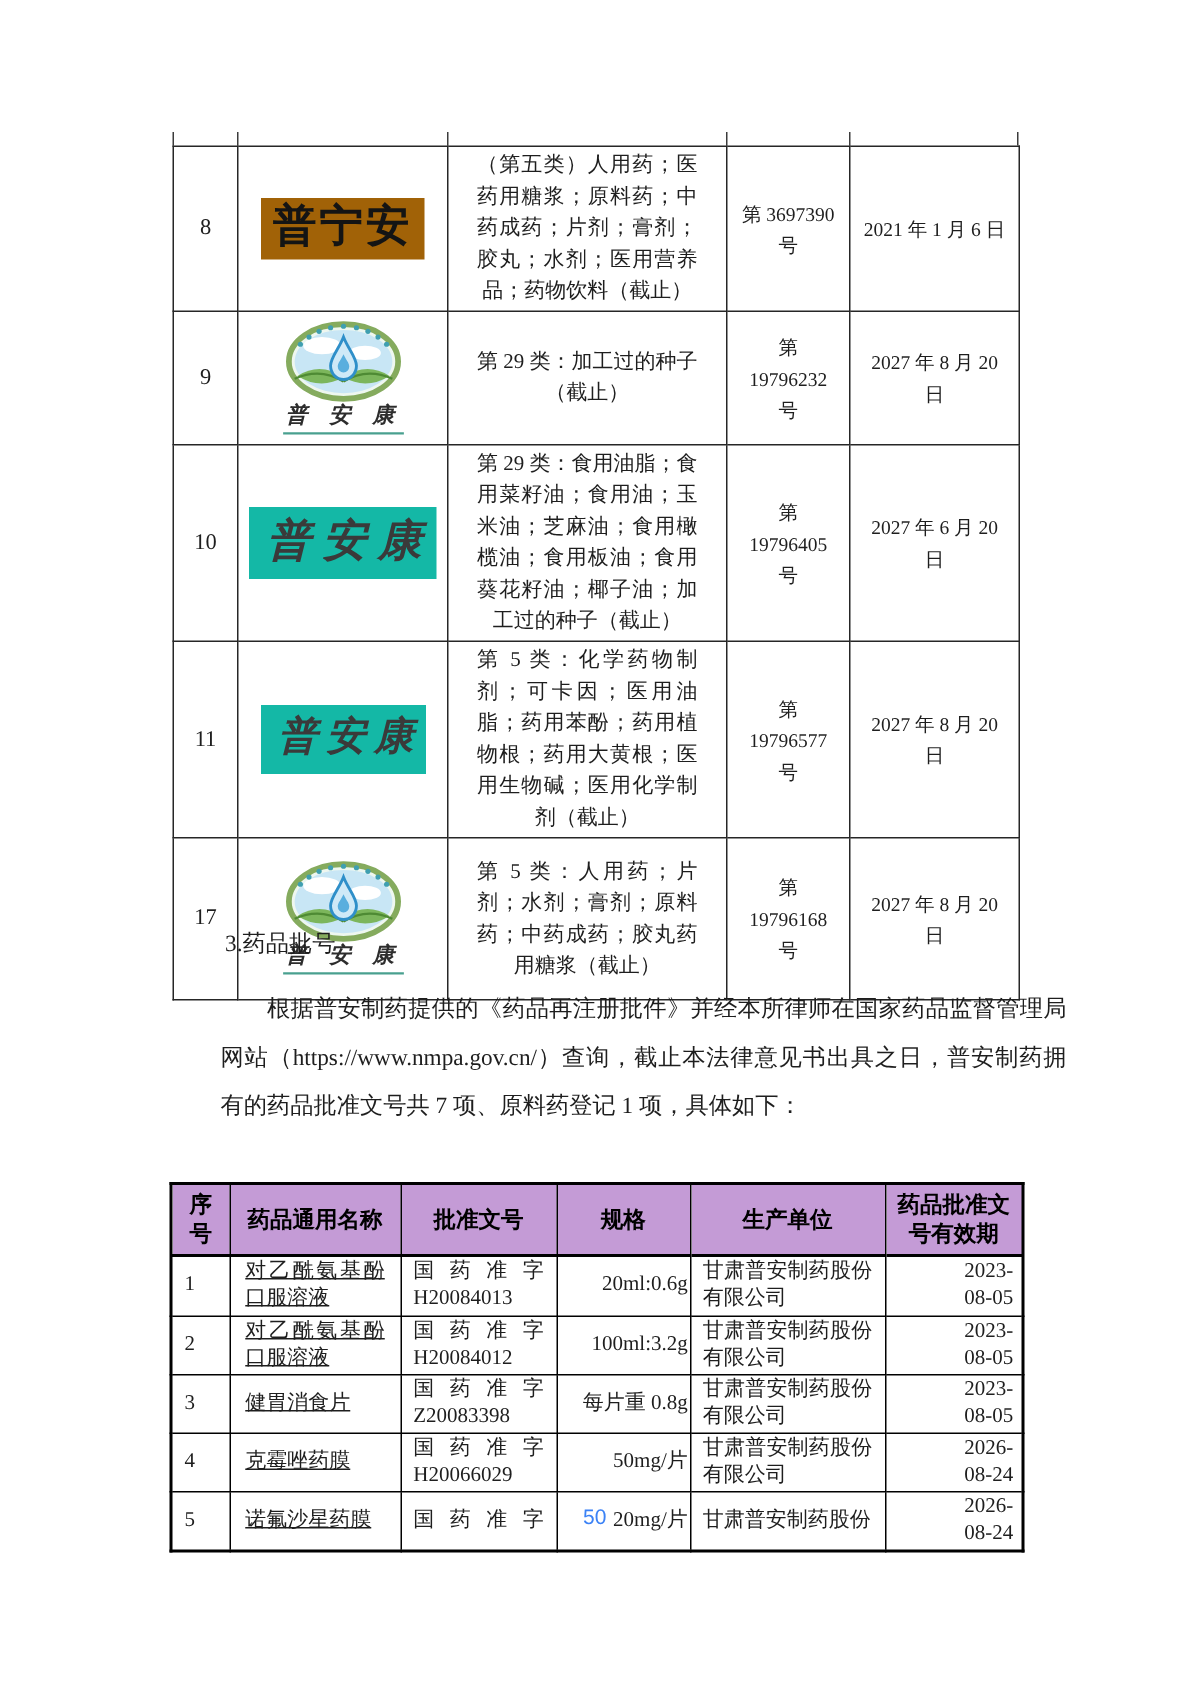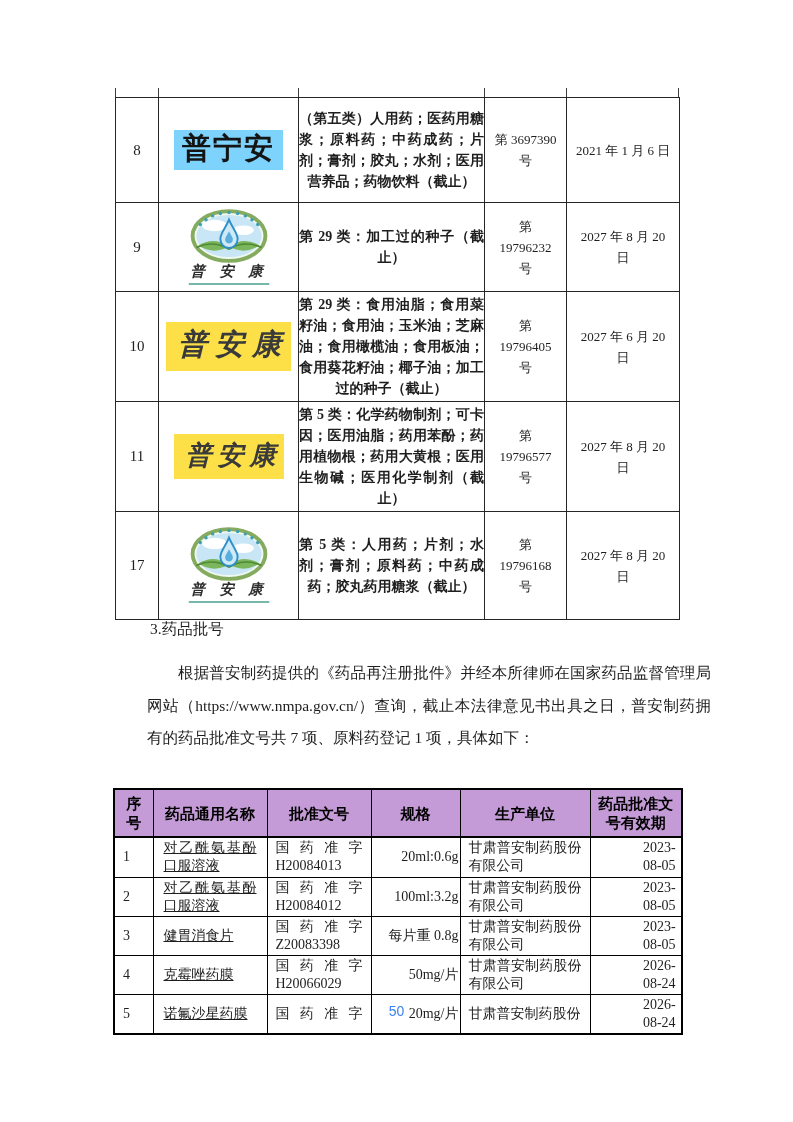--- a/index.html
+++ b/index.html
@@ -11,36 +11,36 @@
   
   .stub{position:absolute;top:88px;width:1px;height:9px;background:#3c3c3c;}
 
   
   table{border-collapse:collapse;table-layout:fixed;}
   .tm-table{position:absolute;left:115px;top:97px;width:564px;}
   .tm-table td{border:1px solid #262626;vertical-align:middle;overflow:hidden;}
   .tm-table .c-no{text-align:center;font-size:15px;}
   .tm-table .c-logo{text-align:center;}
   .tm-table .c-goods{
-    font-size:14px;line-height:21px;padding:2px 0;
-    text-align:justify;text-align-last:center;font-weight:bold;
+    font-size:14px;line-height:21px;padding:2px 19px;
+    text-align:justify;text-align-last:center;
   }
   .tm-table .c-reg,.tm-table .c-date{
     text-align:center;font-size:13px;line-height:21px;padding:0 5px;
   }
   .pre{white-space:pre-line;}
 
   
   .logo-bold{
-    display:inline-block;background:#7dd3fc;color:#141414;
+    display:inline-block;background:#a16207;color:#141414;
     font-family:"DejaVu Sans","Liberation Sans",sans-serif;font-weight:900;
     font-size:29px;letter-spacing:2px;padding:3px 8px 6px;line-height:1.1;
   }
   .logo-calli{
-    display:inline-block;background:#fde047;color:#3a3a3a;
+    display:inline-block;background:#14b8a6;color:#3a3a3a;
     font-family:"DejaVu Serif","Liberation Serif",serif;font-style:italic;font-weight:bold;
     font-size:29px;letter-spacing:8px;padding:7px 2px 10px 12px;line-height:1.1;text-align:right;
   }
   .emblem{display:block;margin:0 auto;}
   .emblem-text{
     font-family:"DejaVu Serif","Liberation Serif",serif;font-style:italic;font-weight:bold;
     font-size:15px;fill:#2d2d2d;letter-spacing:5px;
   }
 
   

